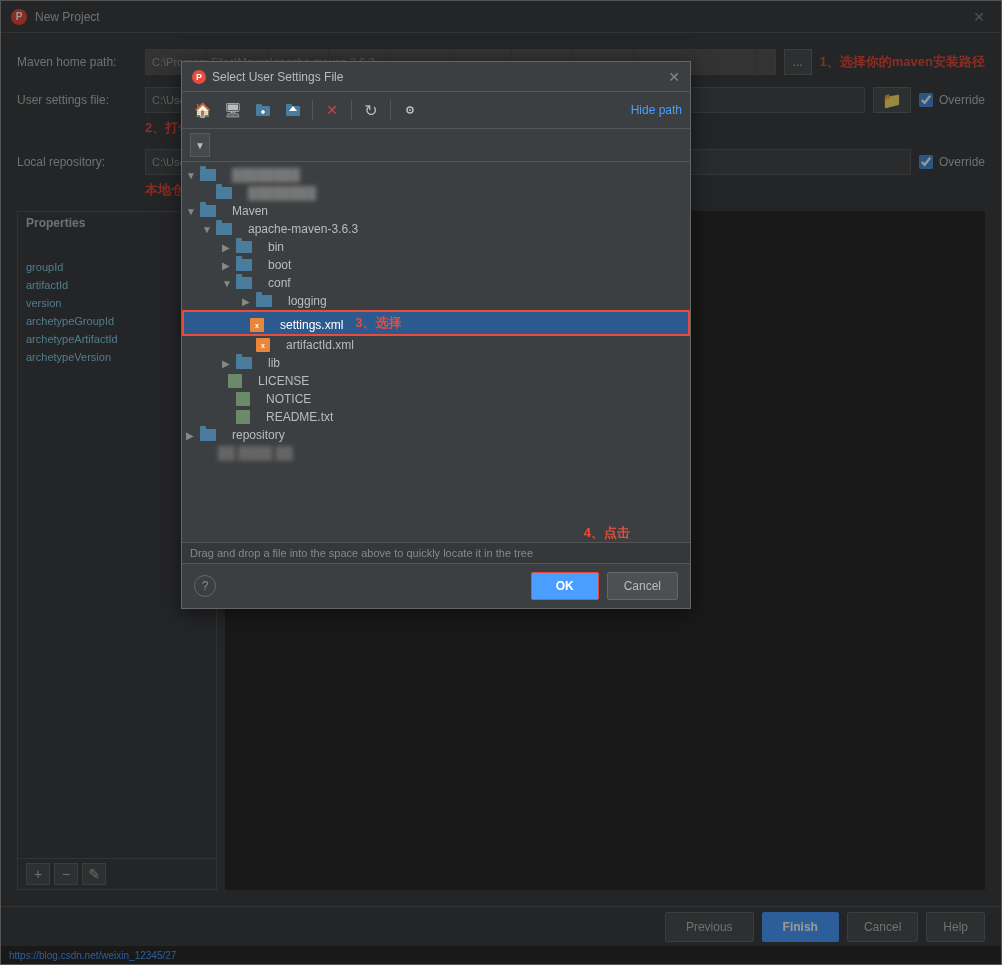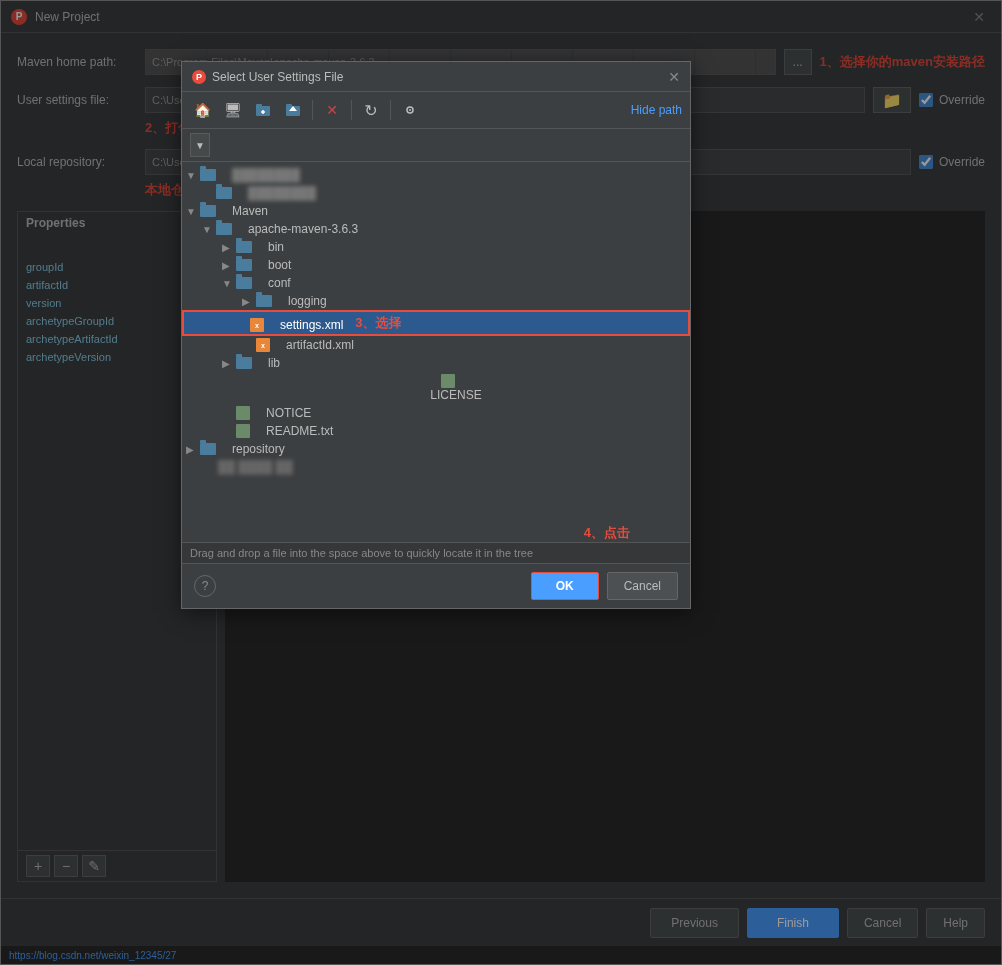--- a/index.html
+++ b/index.html
@@ -386,21 +386,21 @@
       border: 1px solid #666;
       color: #bbbbbb;
       cursor: pointer;
       padding: 0 16px;
       font-size: 12px;
       border-radius: 2px;
     }
 
     
     .bottom-bar {
-      height: 48px;
+      height: 40px;
       background: #3c3f41;
       border-top: 1px solid #555;
       display: flex;
       align-items: center;
       justify-content: flex-end;
       padding: 0 16px;
       gap: 8px;
       flex-shrink: 0;
     }
     .bottom-prev-btn {
@@ -412,24 +412,24 @@
       padding: 0 20px;
       font-size: 12px;
       border-radius: 2px;
     }
     .bottom-finish-btn {
       height: 30px;
       background: #4a9eff;
       border: 1px solid #4a9eff;
       color: white;
       cursor: pointer;
-      padding: 0 29px;
+      padding: 0 20px;
       font-size: 12px;
       border-radius: 2px;
-      font-weight: normal;
+      font-weight: bold;
     }
     .bottom-cancel-btn {
       height: 30px;
       background: #4c5052;
       border: 1px solid #666;
       color: #bbbbbb;
       cursor: pointer;
       padding: 0 16px;
       font-size: 12px;
       border-radius: 2px;
@@ -662,21 +662,21 @@
           <div class="tree-xml-icon">x</div>
           <span class="tree-label">artifactId.xml</span>
         </div>
 
         <div class="tree-item" style="padding-left: 40px;">
           <span class="tree-arrow">▶</span>
           <div class="tree-folder-icon"></div>
           <span class="tree-label">lib</span>
         </div>
 
-        <div class="tree-item" style="padding-left: 32px; flex-direction: column;">
+        <div class="tree-item" style="padding-left: 32px;">
           <span class="tree-arrow" style="width:14px;"></span>
           <div class="tree-file-icon"></div>
           <span class="tree-label">LICENSE</span>
         </div>
 
         <div class="tree-item" style="padding-left: 40px;">
           <span class="tree-arrow" style="width:14px;"></span>
           <div class="tree-file-icon"></div>
           <span class="tree-label">NOTICE</span>
         </div>

